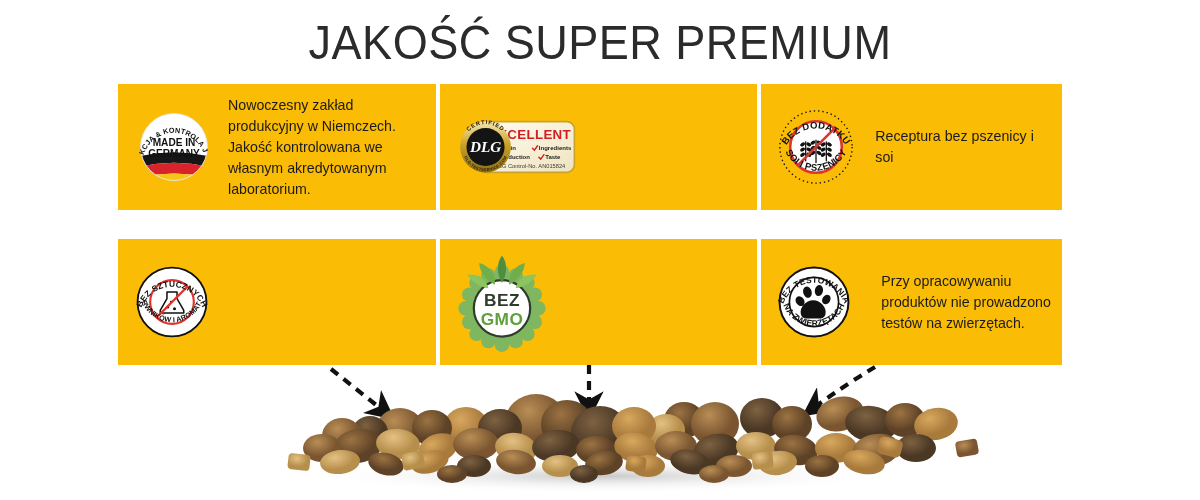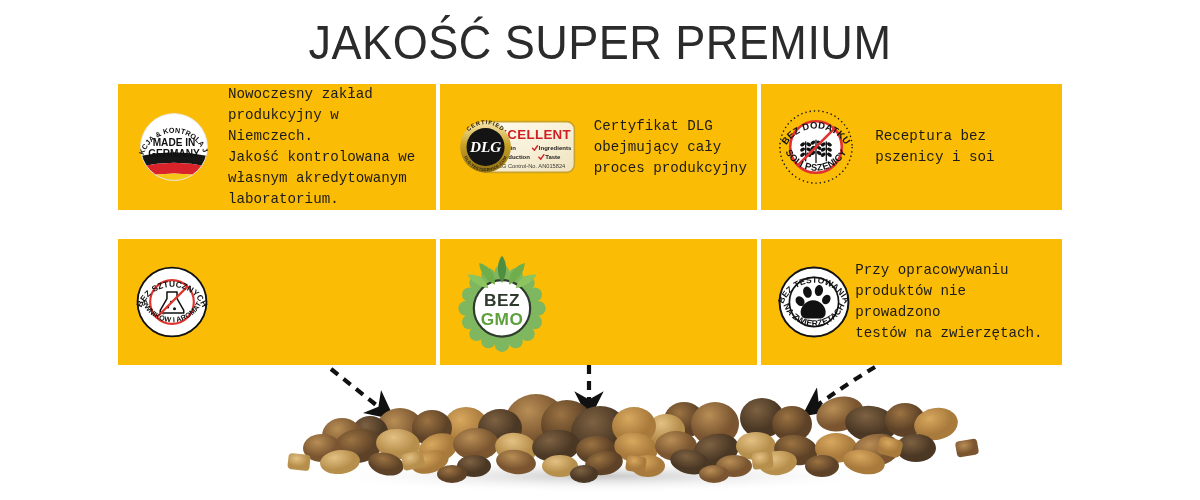--- a/index.html
+++ b/index.html
@@ -20,26 +20,26 @@
   .card{
     background:#FBBC05;height:126px;display:flex;align-items:center;
     box-sizing:border-box;padding:0 10px 0 12px;
   }
   .c1{width:319px;}
   .c2{width:319px;}
   .c3{width:302px;}
   .badge-wrap{flex:0 0 auto;display:flex;align-items:center;justify-content:center;}
   .card-text{
     font-size:14.2px;line-height:21px;color:#1b1b1b;
-    font-family:Liberation Mono, monospace;
+    font-family:Liberation Sans, sans-serif;
     white-space:pre-line;margin-left:10px;
   }
   .t-dlg{margin-left:14px;}
   .t-wheat{margin-left:16px;}
-  .t-paw{margin-left:0;}
+  .t-paw{margin-left:26px;}
   .arrows{position:absolute;left:0;top:0;width:1200px;height:500px;pointer-events:none;}
   .kibble{position:absolute;left:0;top:0;width:1200px;height:500px;}
 </style>
 </head>
 <body>
 
 <div class="page-title">JAKOŚĆ SUPER PREMIUM</div>
 
 <div class="grid">
 
@@ -111,23 +111,20 @@
           <circle cx="52" cy="52" r="30" fill="#141414"></circle>
           <text font-family="Liberation Sans, sans-serif" font-size="9" font-weight="bold" fill="#2a2208" letter-spacing="1.4">
             <textPath href="#arcDLGt" startOffset="50%" text-anchor="middle" side="left">CERTIFIED</textPath>
           </text>
           <text font-family="Liberation Sans, sans-serif" font-size="6.2" font-weight="bold" fill="#2a2208" letter-spacing="0.6">
             <textPath href="#arcDLGb" startOffset="50%" text-anchor="middle">DLG-TESTSERVICE.COM</textPath>
           </text>
           <text x="52" y="60" text-anchor="middle" font-family="Liberation Serif, serif" font-size="24" font-weight="bold" font-style="italic" fill="#ffffff">DLG</text>
         </svg>
       </div>
-      <div class="card-text t-dlg">Certyfikat DLG
-obejmujący cały
-proces produkcyjny</div>
     </div>
 
     <div class="card c3">
       <div class="badge-wrap">
         <svg width="86" height="86" viewBox="0 0 100 100">
           <defs>
             <path id="arcWt" d="M 12,56 A 40,40 0 0 1 88,56" fill="none"></path>
             <path id="arcWb" d="M 12,50 A 40,40 0 0 0 88,50" fill="none"></path>
           </defs>
           <circle cx="50" cy="50" r="42" fill="none" stroke="#111" stroke-width="1.6" stroke-dasharray="1.6 3.4"></circle>

